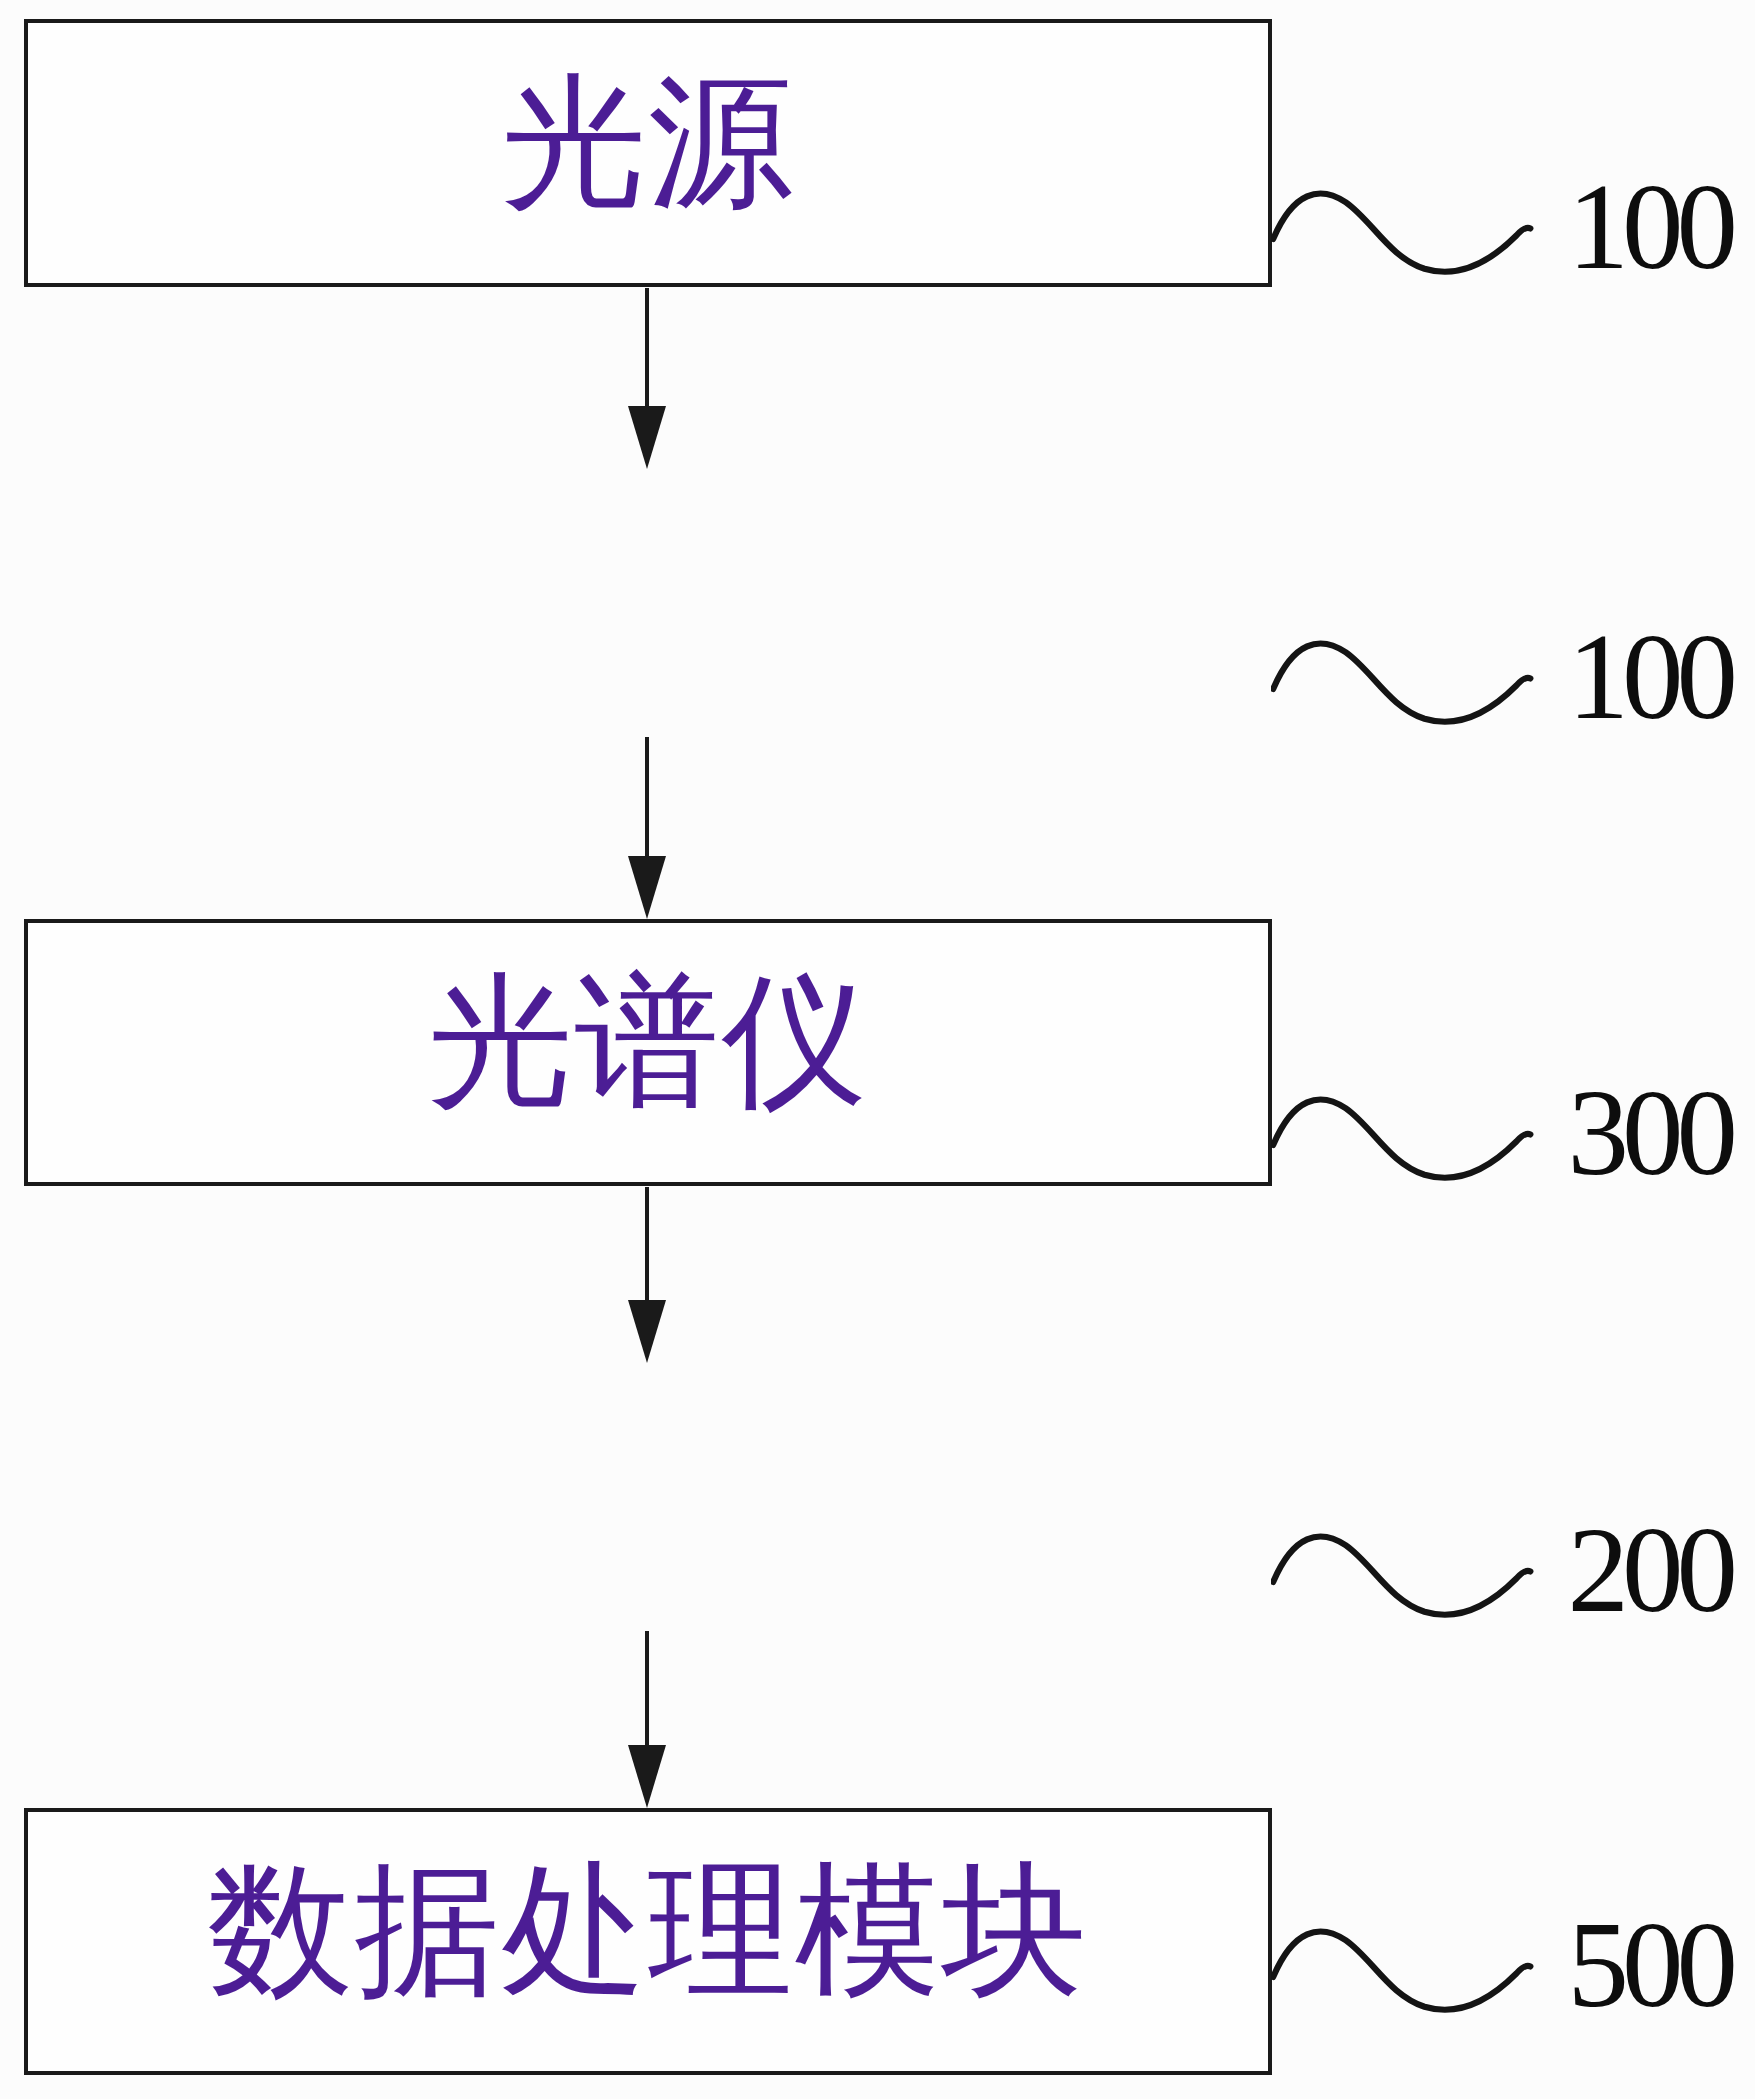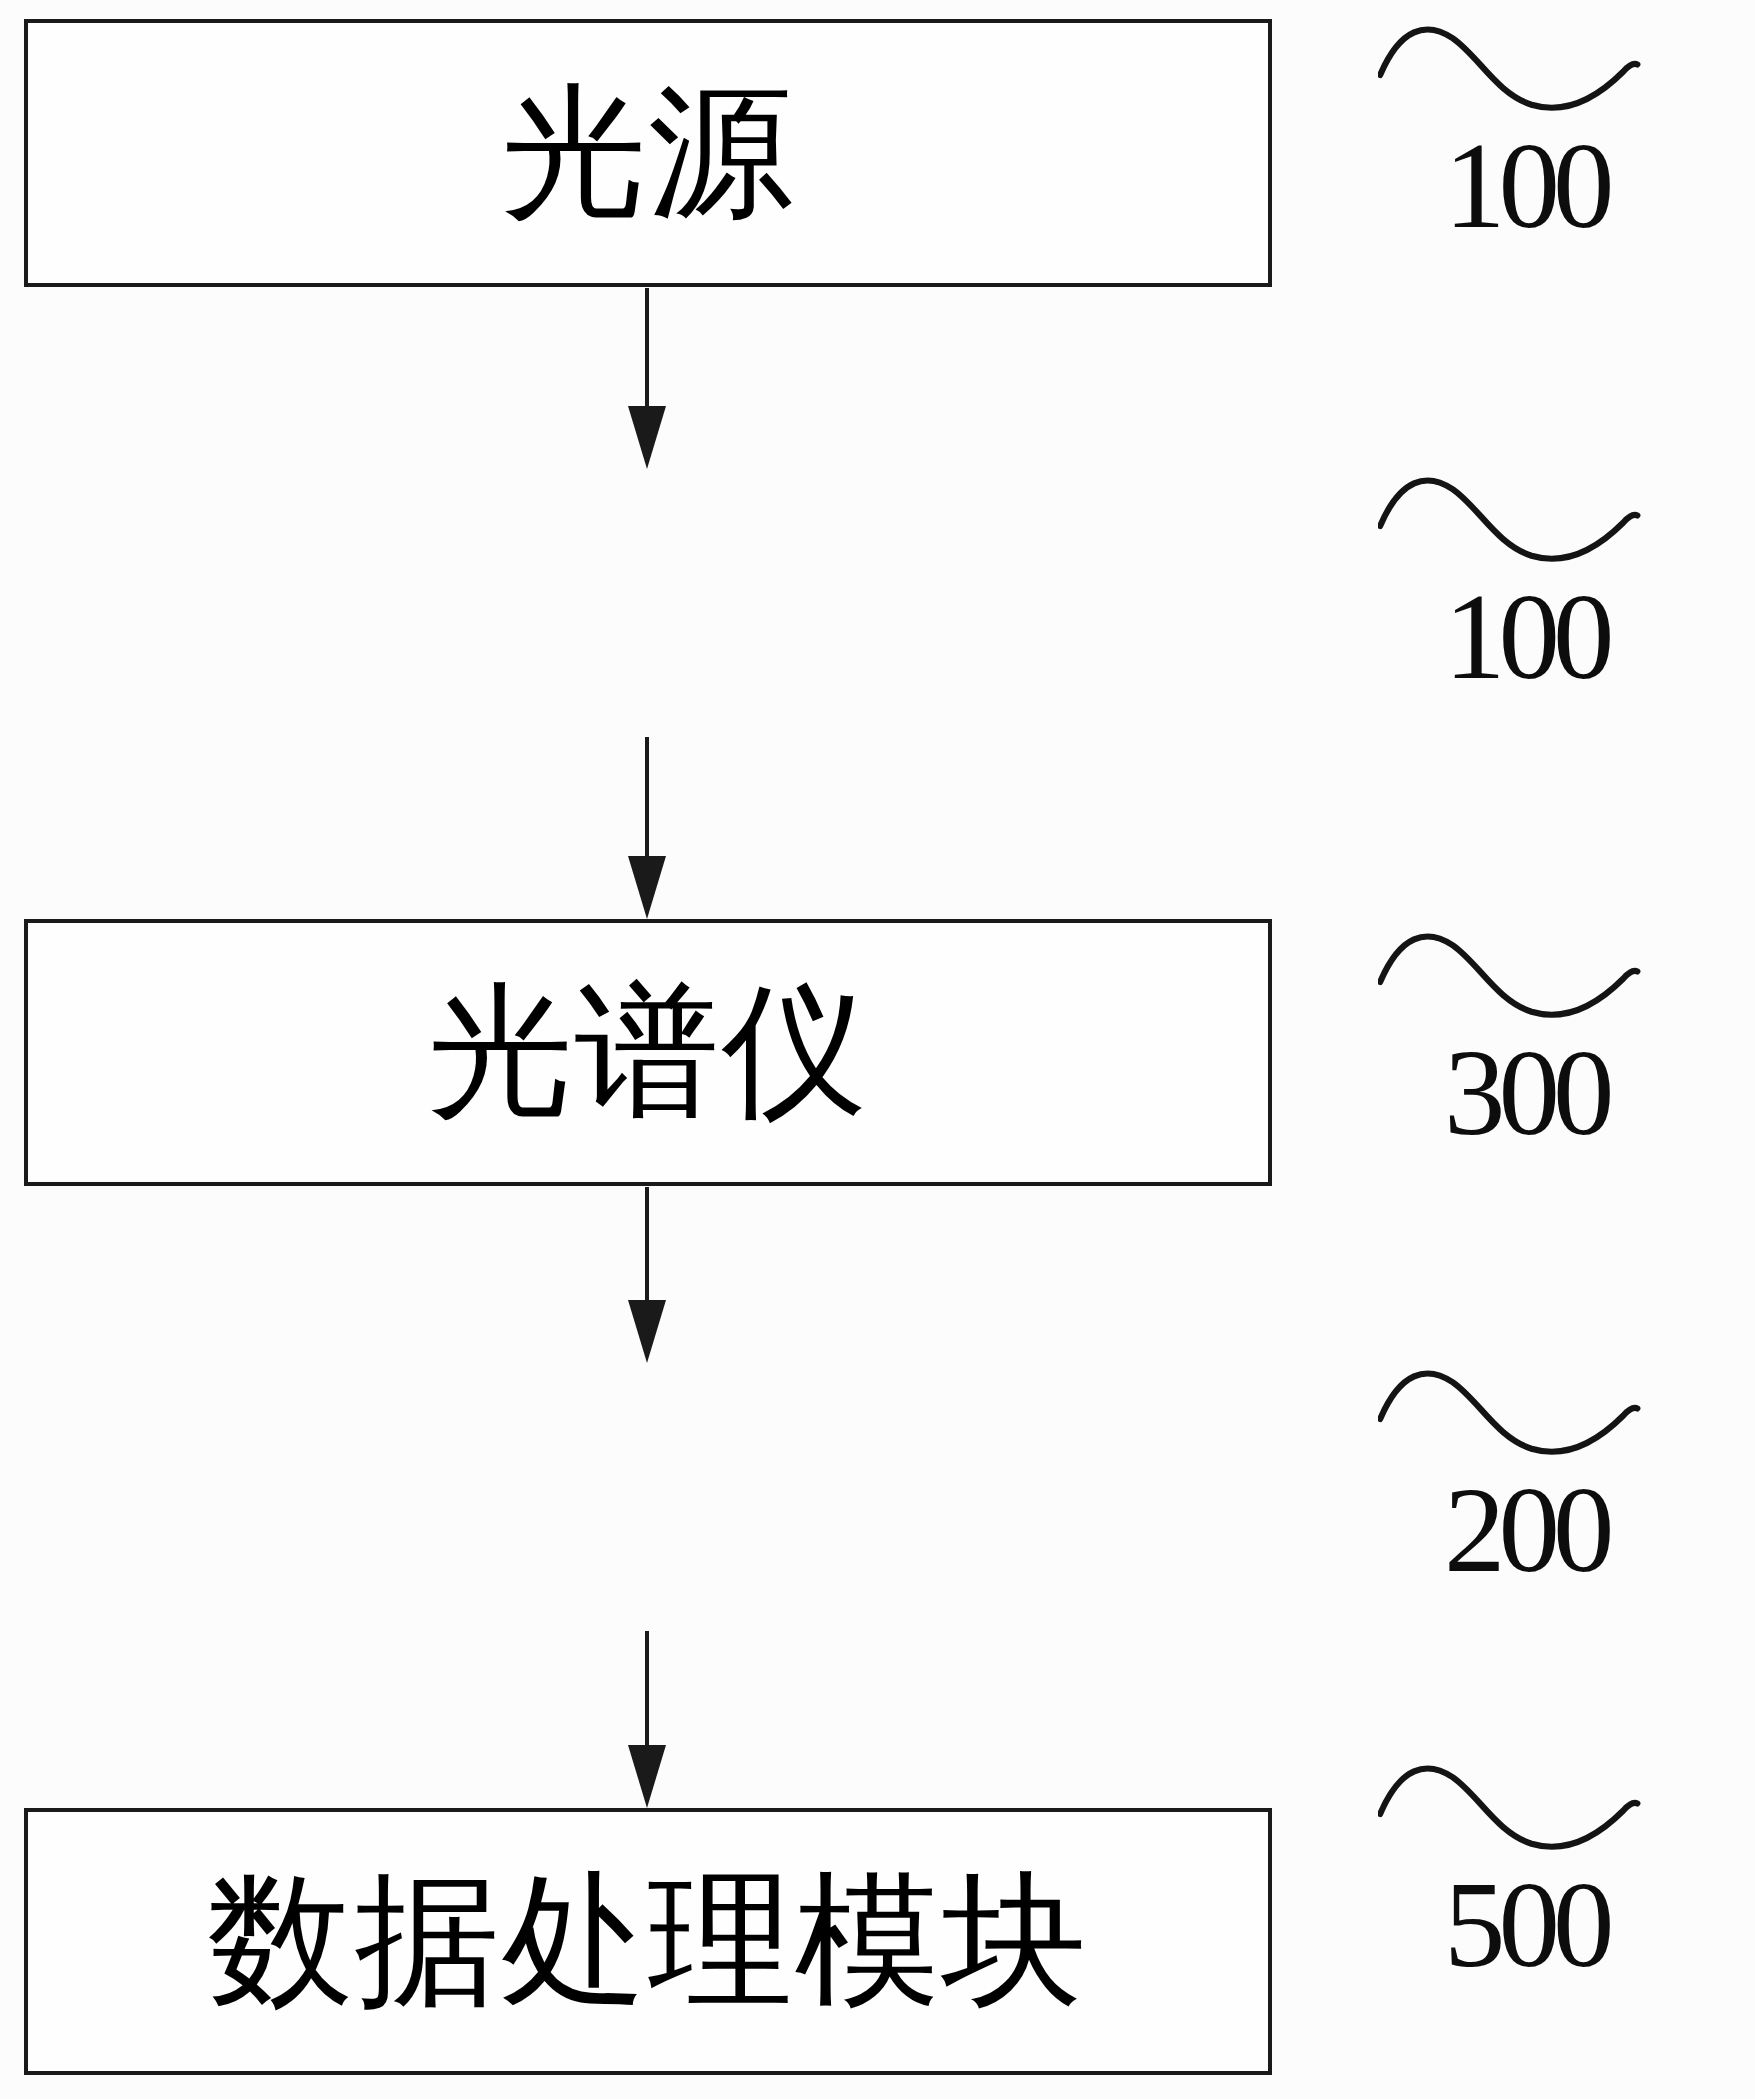--- a/index.html
+++ b/index.html
@@ -23,24 +23,24 @@
     border: 4.4px solid #1a1a1a;
     background: #fefefe;
     display: flex;
     align-items: center;
     justify-content: center;
     box-sizing: content-box;
   }
   .box-label {
     font-size: 145px;
     letter-spacing: 1.8px;
-    color: #000000;
+    color: #4c1d95;
     line-height: 1;
     white-space: nowrap;
-    font-family: Liberation Serif, serif;
+    font-family: Liberation Mono, monospace;
   }
   
   .vline {
     position: absolute;
     left: 645px;
     width: 3.5px;
     background: #1a1a1a;
   }
   .ahead {
     position: absolute;
@@ -50,22 +50,21 @@
     border-left: 19.3px solid transparent;
     border-right: 19.3px solid transparent;
     border-top: 63px solid #1a1a1a;
   }
   
   .ref {
     position: absolute;
     left: 1271px;
     width: 485px;
     display: flex;
-    align-items: center;
-    flex-direction: column;
+    align-items: flex-end;
   }
   .squiggle {
     flex: none;
     width: 272px;
     height: 105px;
   }
   .squiggle path {
     fill: none;
     stroke: #141414;
     stroke-width: 7;

